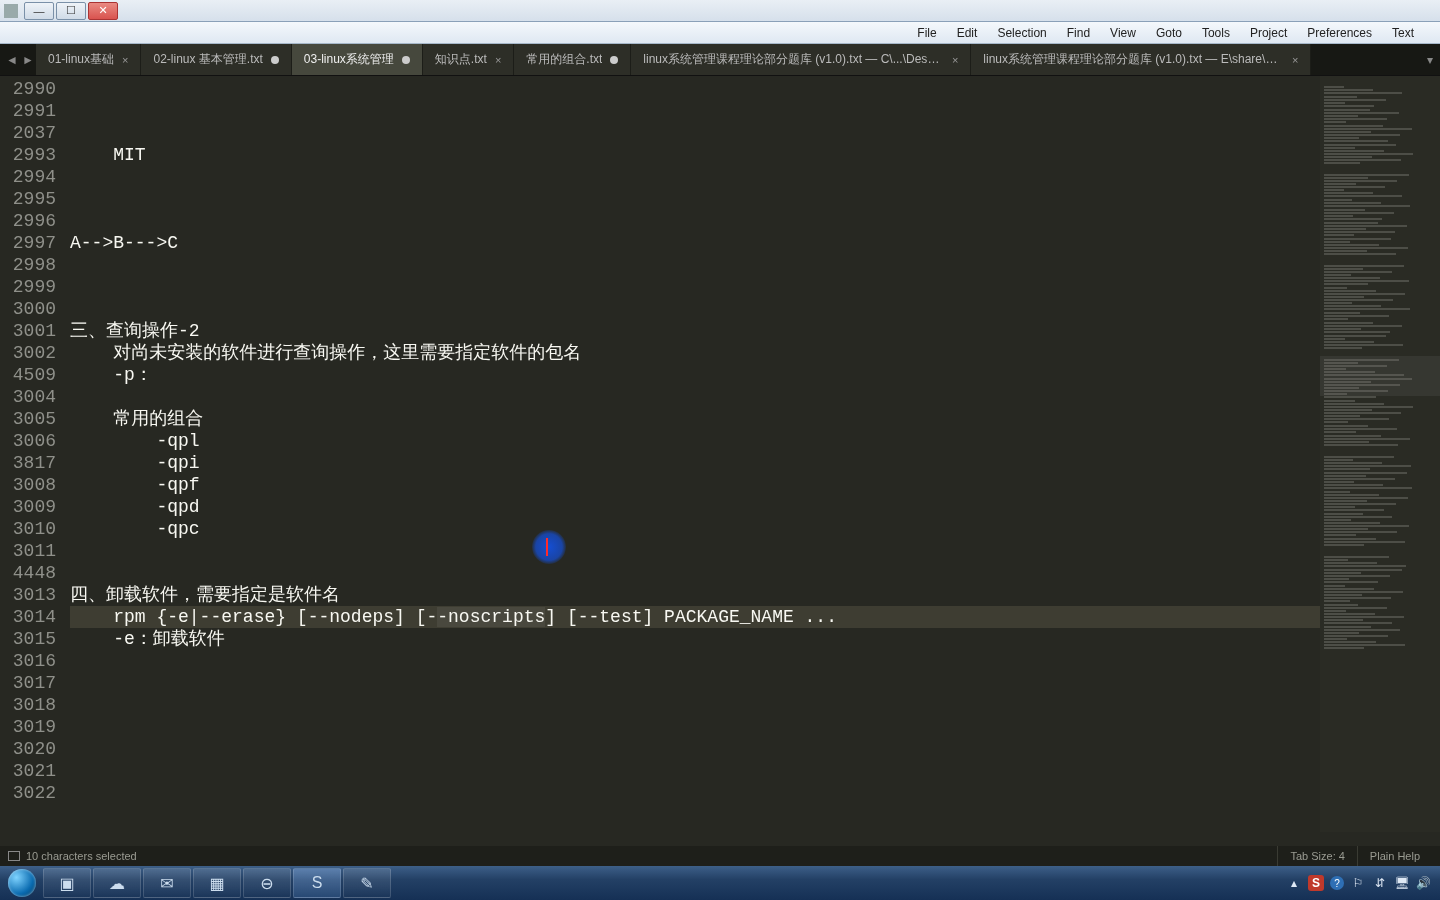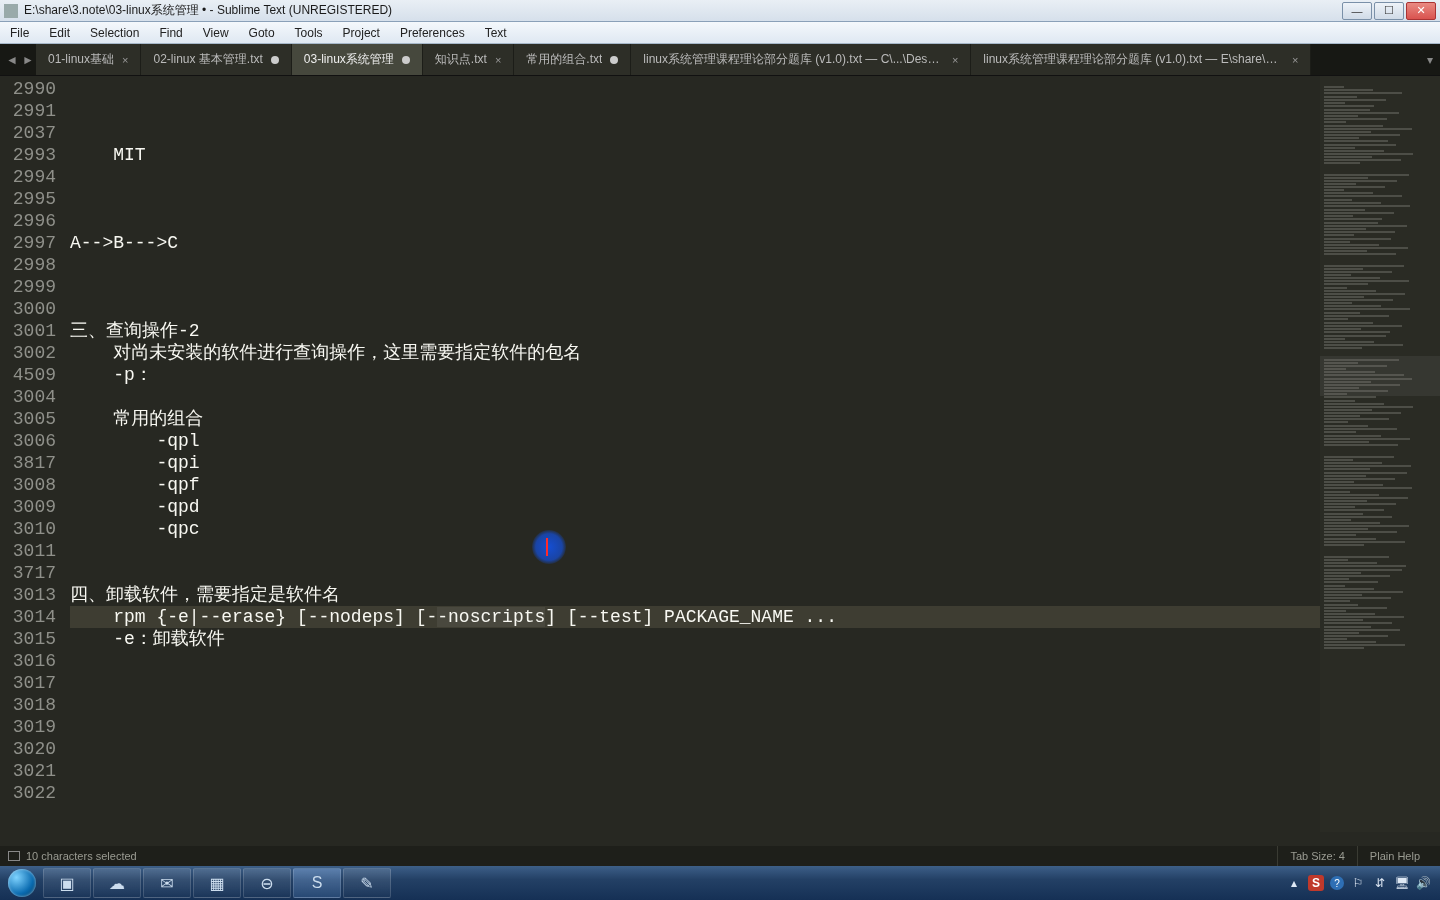--- a/index.html
+++ b/index.html
@@ -40,22 +40,23 @@
     background: linear-gradient(to bottom, #e98a82, #d9534f);
     color: #fff; border-color:#a33;
   }
   
   .menubar {
     height: 22px;
     background: linear-gradient(to bottom, #f4f8fc, #dfe8f2);
     border-bottom: 1px solid #a6b7c9;
     display: flex;
     align-items: center;
-    padding: 0 0;
+    padding: 0 16px;
     color: #222;
+    justify-content: flex-end;
   }
   .menubar .menu-item { padding: 2px 10px; font-size: 12px; }
   
   .tabbar {
     height: 32px;
     background: #171814;
     display: flex;
     align-items: stretch;
     padding-left: 4px;
     border-bottom: 1px solid #111;
@@ -203,21 +204,20 @@
   }
   .tray .tray-icon { width:16px;height:16px; display:flex;align-items:center;justify-content:center; font-size:12px; }
   .tray .pill { background:#c0392b; color:#fff; border-radius:3px; padding:0 4px; font-weight:bold; }
   .tray .pill-blue { background:#2e6fb5; border-radius:50%; width:14px;height:14px; color:#fff; font-size:10px; }
 </style>
 </head>
 <body>
 
 <div class="titlebar">
   <span class="app-icon"></span>
-  <span class="title">E:\share\3.note\03-linux系统管理 • - Sublime Text (UNREGISTERED)</span>
   <div class="win-controls">
     <div class="win-btn">—</div>
     <div class="win-btn">☐</div>
     <div class="win-btn close">✕</div>
   </div>
 </div>
 
 <div class="menubar">
   <div class="menu-item">File</div>
   <div class="menu-item">Edit</div>
@@ -288,21 +288,21 @@
       <div>3002</div>
       <div>4509</div>
       <div>3004</div>
       <div>3005</div>
       <div>3006</div>
       <div>3817</div>
       <div>3008</div>
       <div>3009</div>
       <div>3010</div>
       <div>3011</div>
-      <div>3717</div>
+      <div>4448</div>
       <div>3013</div>
       <div>3014</div>
       <div>3015</div>
       <div>3016</div>
       <div>3017</div>
       <div>3018</div>
       <div>3019</div>
       <div>3020</div>
       <div>3021</div>
       <div>3022</div>

